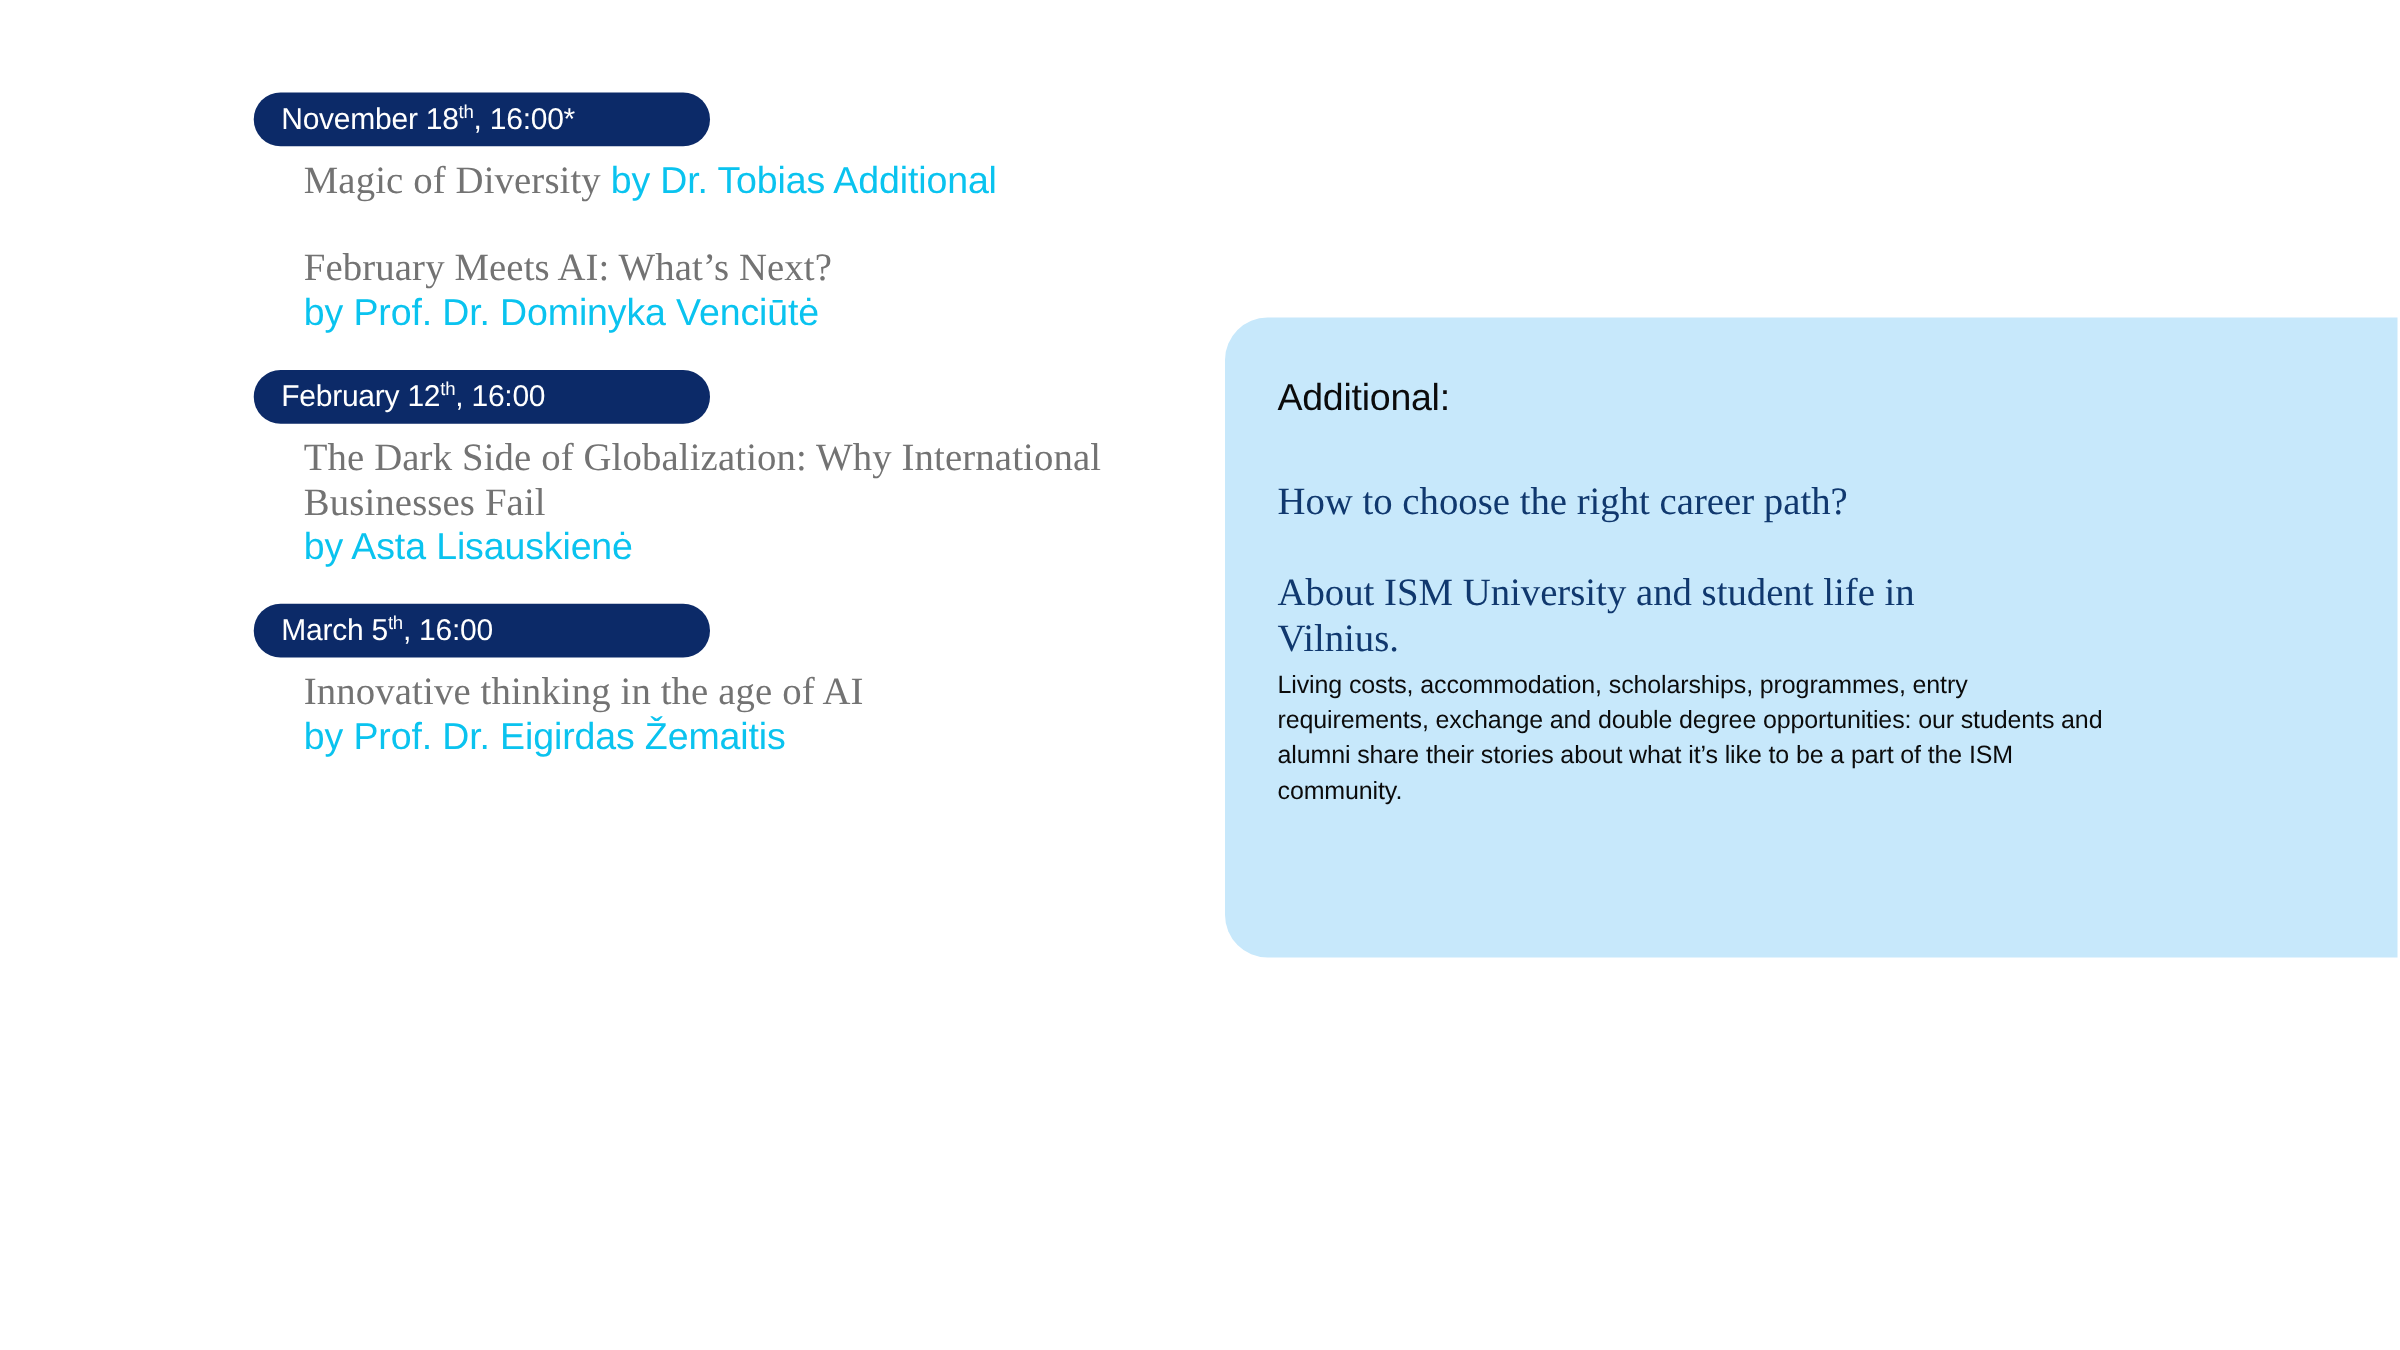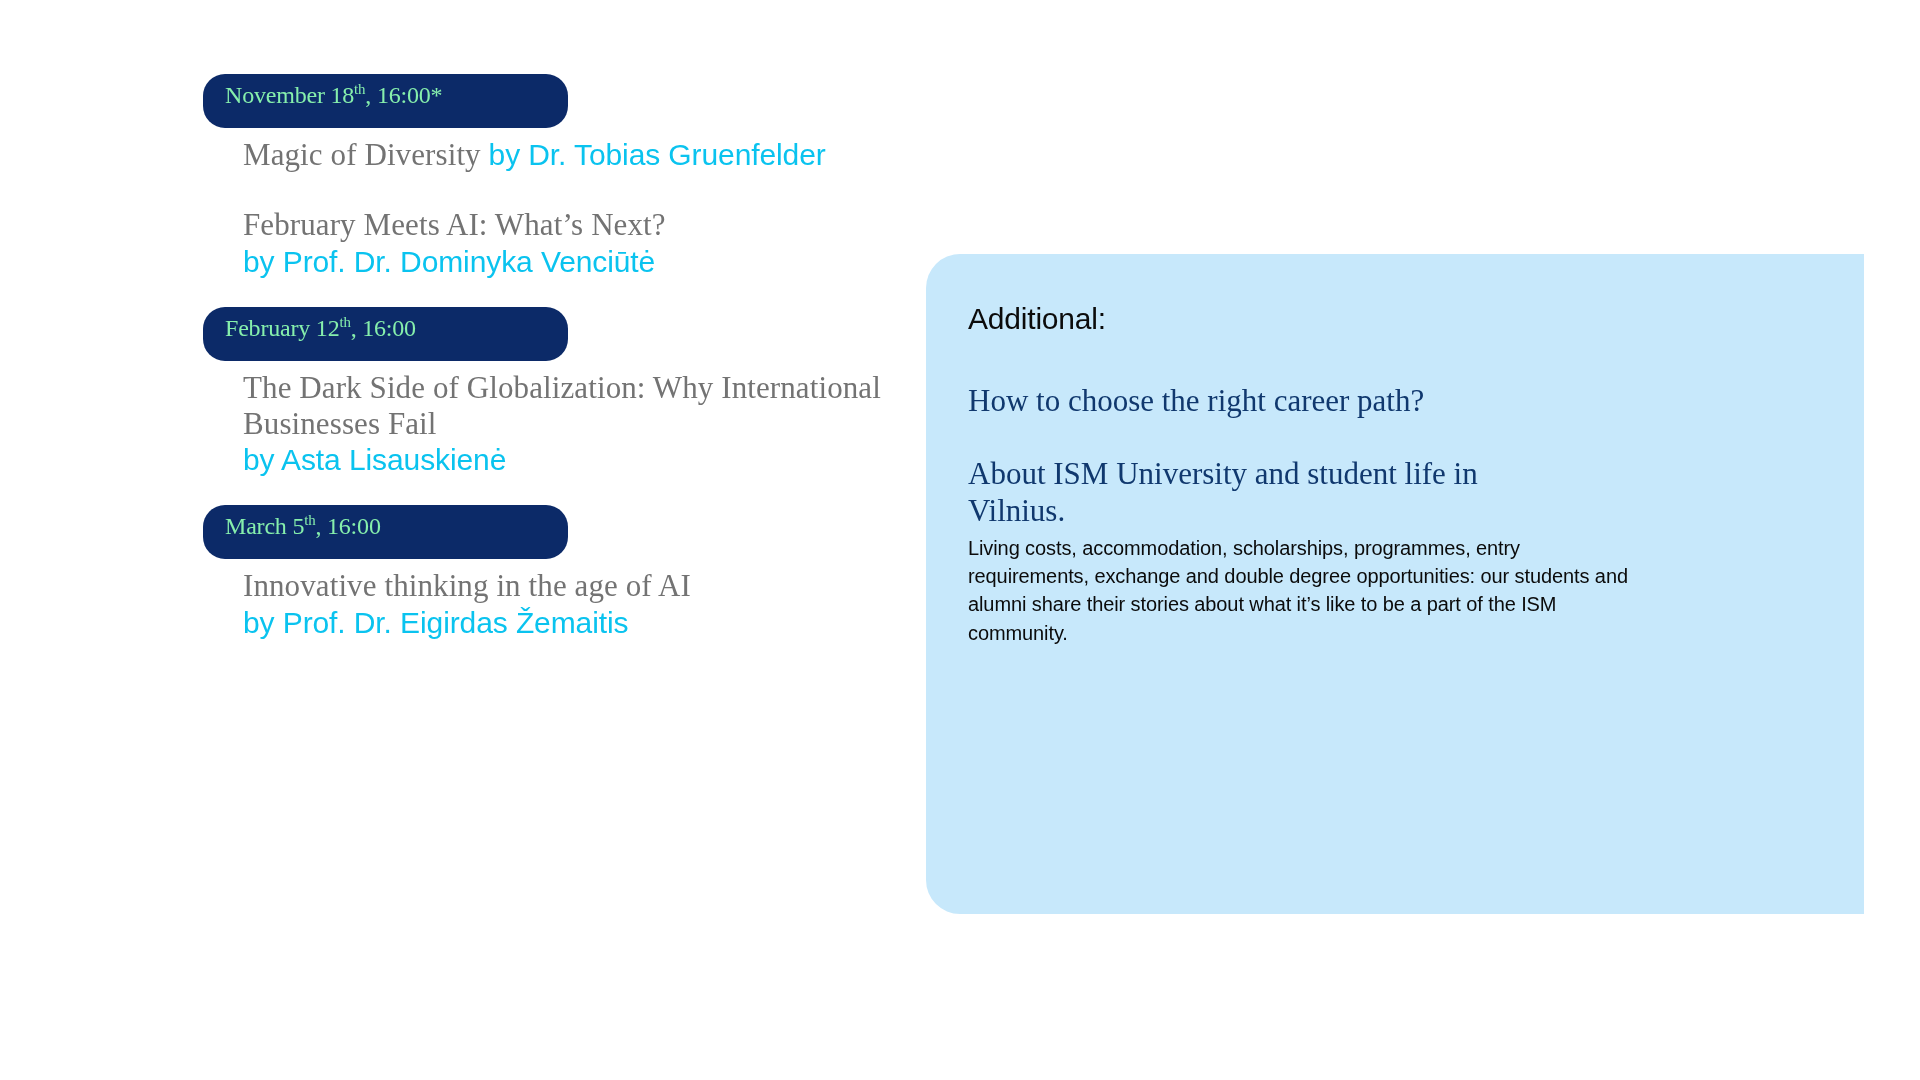--- a/index.html
+++ b/index.html
@@ -24,27 +24,27 @@
   }
 
   .schedule-entry {
     margin-bottom: 28px;
   }
 
   .date-pill {
     display: block;
     box-sizing: border-box;
     width: 365px;
-    height: 54px;
+    height: 43px;
     line-height: 43px;
     background: #0c2a68;
-    color: #86efac;
+    color: #ffffff;
     border-radius: 22px;
     padding: 0 22px;
-    font-family: Liberation Serif, serif;
+    font-family: Liberation Sans, sans-serif;
     font-size: 24px;
     font-weight: 400;
     letter-spacing: -0.2px;
     white-space: nowrap;
     overflow: hidden;
   }
   .date-pill sup {
     font-size: 0.62em;
     vertical-align: super;
     line-height: 0;
@@ -79,24 +79,24 @@
   
   .e0 { margin-bottom: 34px; }
   .e1 { margin-bottom: 28px; }
   .e2 { margin-bottom: 26px; }
   .e3 { margin-bottom: 28px; }
   .e4 { margin-bottom: 0; }
 
   
   #additional-panel {
     position: absolute;
-    left: 926px;
+    left: 980px;
     top: 254px;
     width: 938px;
-    height: 660px;
+    height: 512px;
     background: #c7e8fb;
     border-radius: 34px 0 0 34px;
     box-sizing: border-box;
     padding: 48px 68px 0 42px;
   }
 
   .panel-heading {
     font-family: "Liberation Sans", sans-serif;
     font-size: 30px;
     font-weight: 400;
@@ -134,21 +134,21 @@
 </head>
 <body>
 
 <div id="schedule">
 
   <div class="schedule-entry e0">
     <div class="date-pill">
       <span>November </span><span>18</span><sup>th</sup><span>, 16:00*</span>
     </div>
     <div class="entry-body">
-      <span class="lecture-title">Magic of Diversity </span><span class="lecture-by">by Dr. Tobias Gruenfelder</span>
+      <span class="lecture-title">Magic of Diversity </span><span class="lecture-by">by Dr. Tobias Additional</span>
     </div>
   </div>
 
   <div class="schedule-entry e1">
     <div class="entry-body stacked">
       <span class="lecture-title">February Meets AI: What’s Next?</span><span class="lecture-by">by Prof. Dr. Dominyka Venciūtė</span>
     </div>
   </div>
 
 

